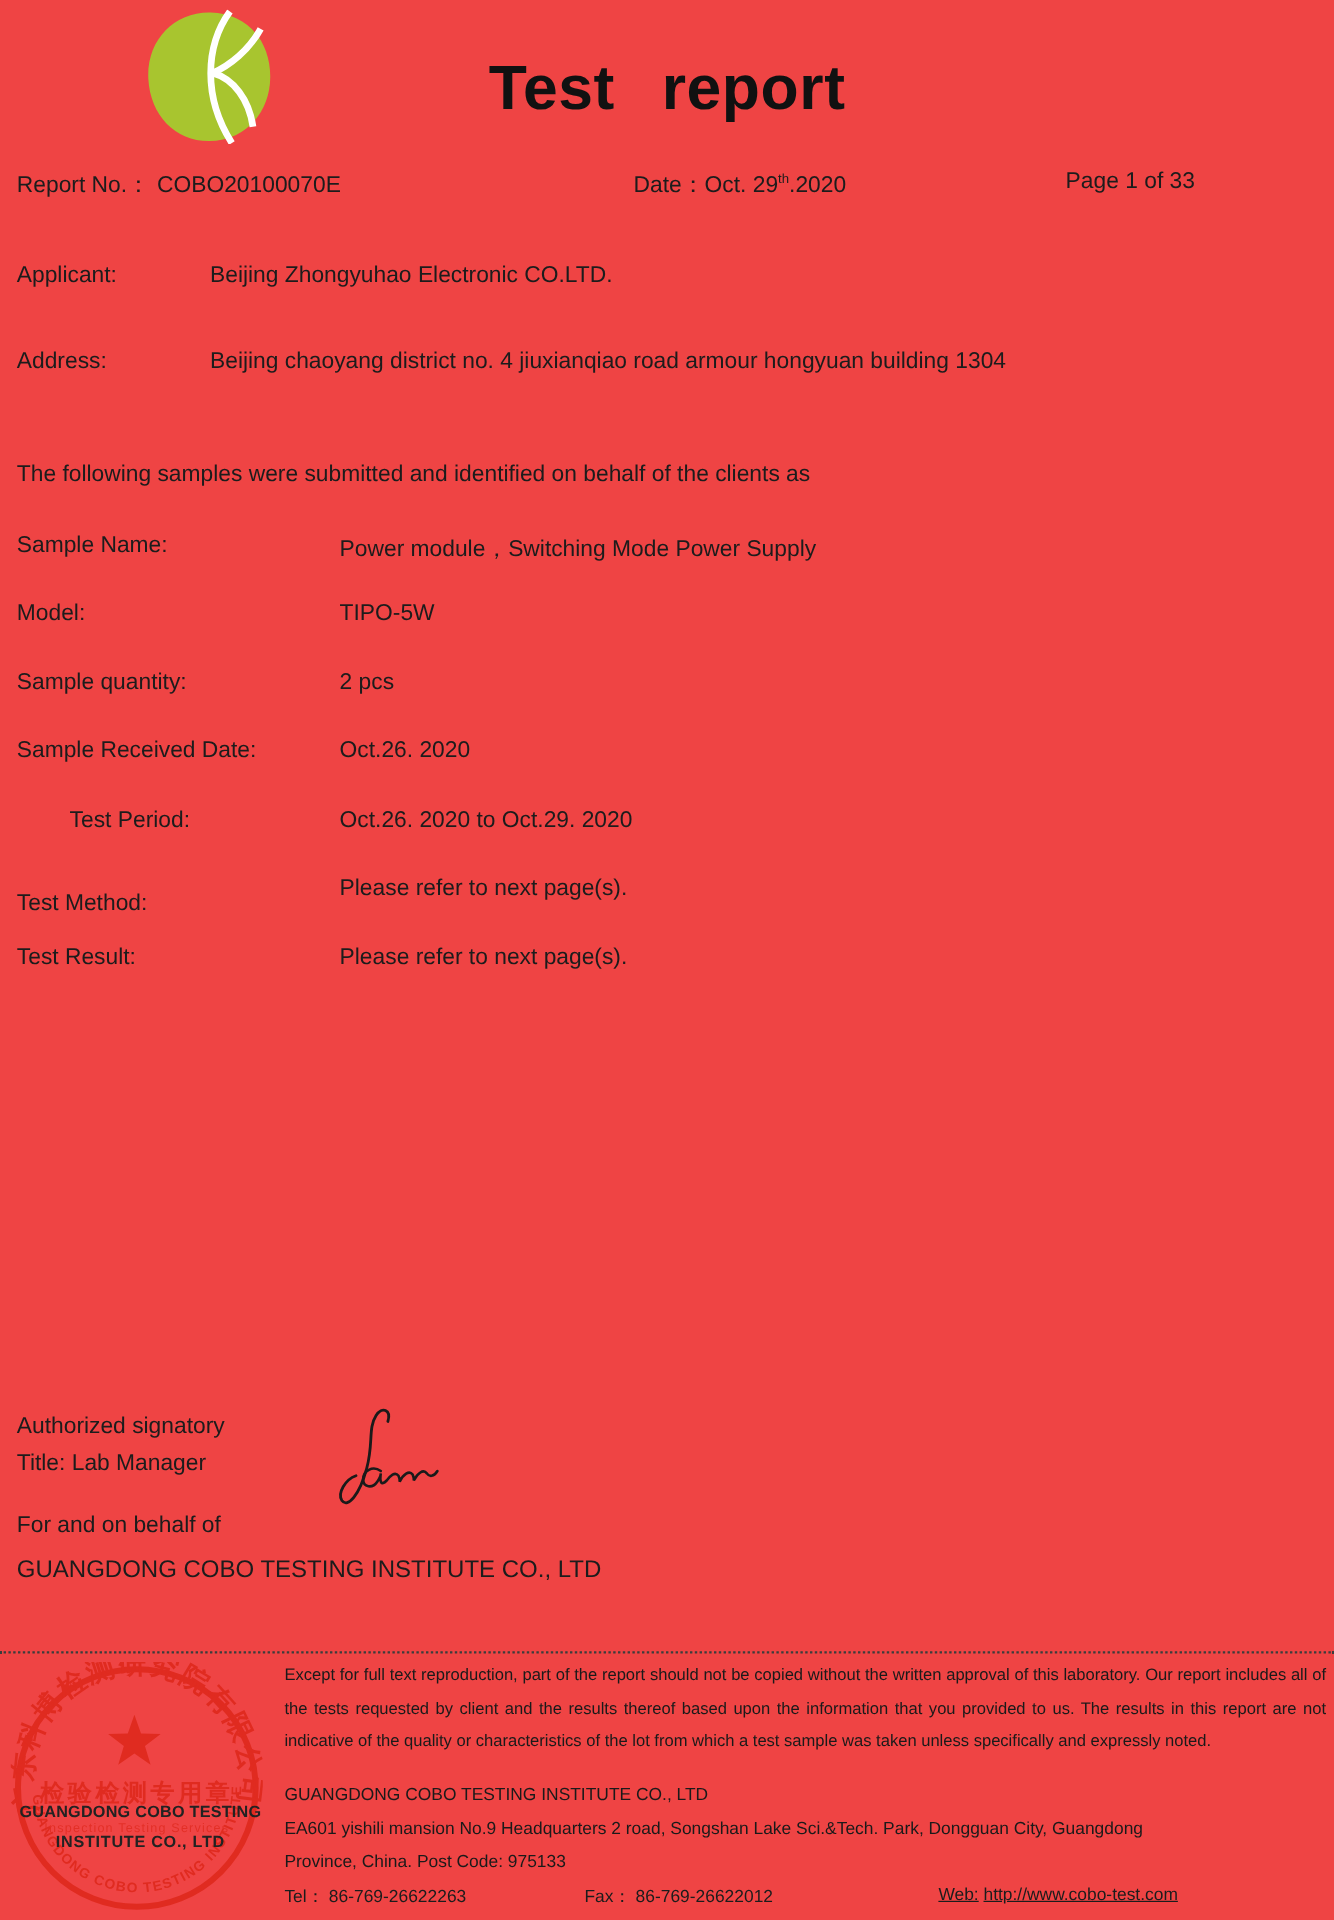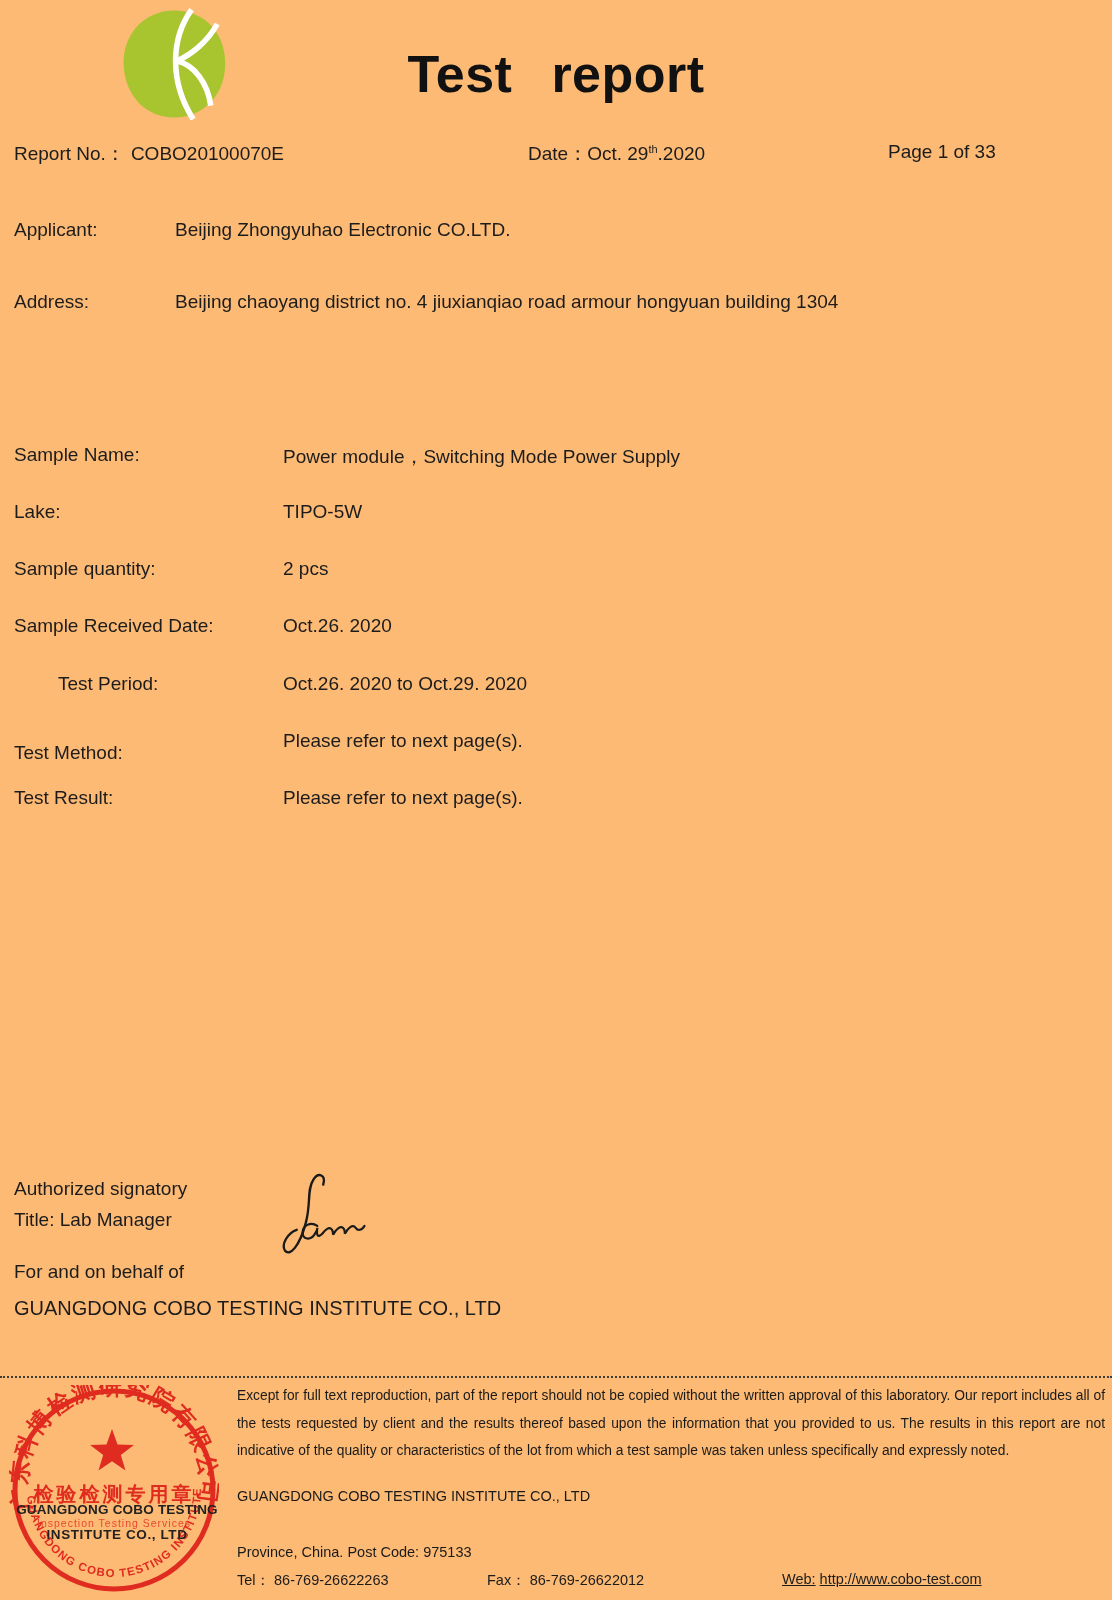--- a/index.html
+++ b/index.html
@@ -1,18 +1,18 @@
 <!DOCTYPE html>
 <html><head>
 <meta charset="utf-8">
 <style>
   html,body { margin:0; padding:0; background:#ffffff; }
   .page {
     position:relative; width:1112px; height:1600px; overflow:hidden;
-    background:#fdba74; font-family:"Liberation Sans", sans-serif; color:#1c1c1c;
+    background:#ef4444; font-family:"Liberation Sans", sans-serif; color:#1c1c1c;
   }
   .abs { position:absolute; }
 
   
   .logo-wrap { left:118px; top:8px; width:112px; height:112px; }
   .report-title {
     left:0; top:44px; width:1112px; text-align:center;
     font-size:52px; font-weight:bold; color:#111; word-spacing:24px; letter-spacing:0.5px;
   }
   .meta-row { left:14px; top:141px; width:1084px; height:26px; font-size:19px; }
@@ -79,25 +79,26 @@
     </span>
     <span class="abs meta-page">Page 1 of 33</span>
   </div>
 
   <div class="abs row-label" style="top:219px;">Applicant:</div>
   <div class="abs row-value v175" style="top:219px;">Beijing Zhongyuhao Electronic CO.LTD.</div>
 
   <div class="abs row-label" style="top:291px;">Address:</div>
   <div class="abs row-value v175" style="top:291px;">Beijing chaoyang district no. 4 jiuxianqiao road armour hongyuan building 1304</div>
 
+  <div class="abs intro">The following samples were submitted and identified on behalf of the clients as</div>
 
   <div class="abs row-label" style="top:444px;">Sample Name:</div>
   <div class="abs row-value v283" style="top:444px;">Power module，Switching Mode Power Supply</div>
 
-  <div class="abs row-label" style="top:501px;">Lake:</div>
+  <div class="abs row-label" style="top:501px;">Model:</div>
   <div class="abs row-value v283" style="top:501px;">TIPO-5W</div>
 
   <div class="abs row-label" style="top:558px;">Sample quantity:</div>
   <div class="abs row-value v283" style="top:558px;">2 pcs</div>
 
   <div class="abs row-label" style="top:615px;">Sample Received Date:</div>
   <div class="abs row-value v283" style="top:615px;">Oct.26. 2020</div>
 
   <div class="abs row-label" style="top:673px;margin-left:44px;">Test Period:</div>
   <div class="abs row-value v283" style="top:673px;">Oct.26. 2020 to Oct.29. 2020</div>
@@ -137,20 +138,21 @@
       <text font-size="11.5" font-weight="bold" fill="#e02b20" letter-spacing="1.2" font-family="Liberation Sans, sans-serif">
         <textPath href="#arcBottom" startOffset="6">GUANGDONG COBO TESTING INSTITUTE CO.,L</textPath>
       </text>
     </svg>
   </div>
   <div class="abs stamp-overlay-1">GUANGDONG COBO TESTING</div>
   <div class="abs stamp-overlay-2">INSTITUTE CO., LTD</div>
 
   <div class="abs disclaimer">Except for full text reproduction, part of the report should not be copied without the written approval of this laboratory. Our report includes all of the tests requested by client and the results thereof based upon the information that you provided to us. The results in this report are not indicative of the quality or characteristics of the lot from which a test sample was taken unless specifically and expressly noted.</div>
   <div class="abs foot-line" style="top:1488px;">GUANGDONG COBO TESTING INSTITUTE CO., LTD</div>
+  <div class="abs foot-line" style="top:1516px;">EA601 yishili mansion No.9 Headquarters 2 road, Songshan Lake Sci.&amp;Tech. Park, Dongguan City, Guangdong</div>
   <div class="abs foot-line" style="top:1544px;">Province, China. Post Code: 975133</div>
 
   <div class="abs foot-tel-row">
     <span class="abs foot-tel">
       <span>Tel：</span><span class="val">86-769-26622263</span>
     </span>
     <span class="abs foot-fax">
       <span>Fax：</span><span class="val">86-769-26622012</span>
     </span>
     <span class="abs foot-web">

